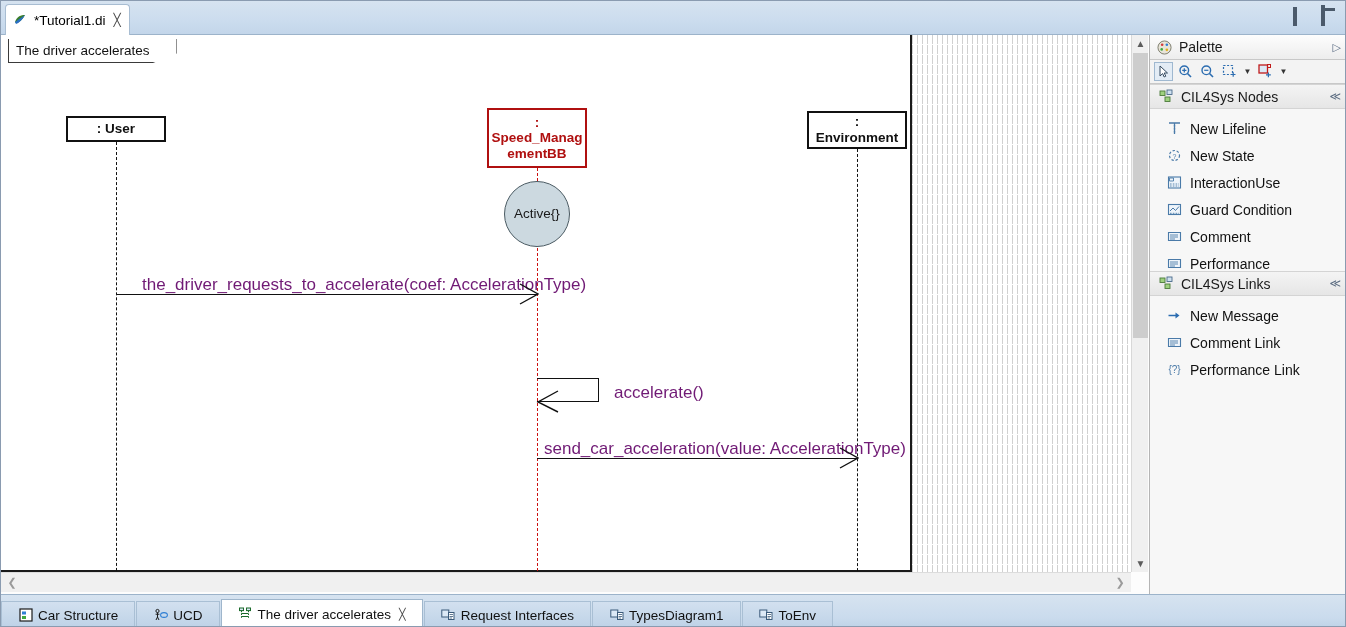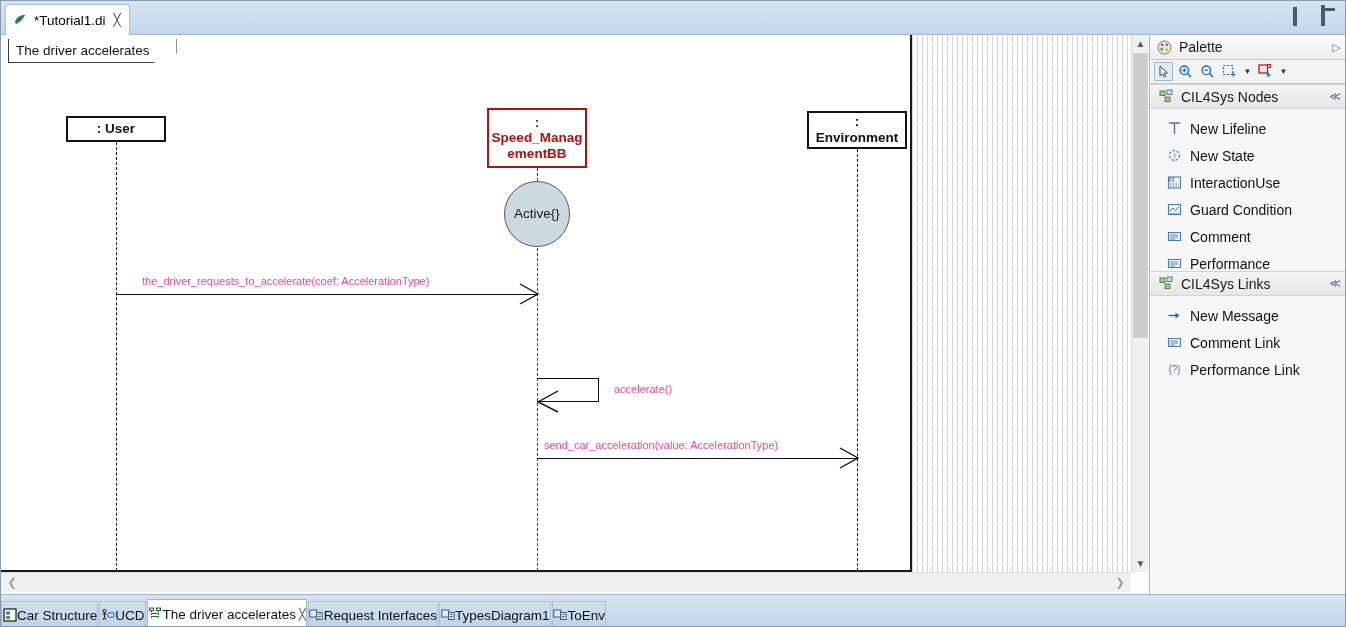--- a/index.html
+++ b/index.html
@@ -126,21 +126,21 @@
     background: #ccd9e0;
     border: 1.6px solid #4b5b63;
     display: flex; 
     align-items: center; justify-content: center;
     font-size: 13.5px; color: #1a1a1a; line-height: 1.12;
   }
 
   
   .msg-label {
     position: absolute;
-    font-size: 11px; color: #ec4899;
+    font-size: 17px; color: #701a75;
     white-space: nowrap;
   }
   .msg-line {
     position: absolute; height: 0;
     border-top: 1.4px solid #111;
   }
   .self-msg-box {
     position: absolute;
     border: 1.4px solid #111;
     border-left: none;
@@ -238,22 +238,22 @@
   .bottom-bar {
     position: absolute; left: 0; top: 593px;
     width: 1346px; height: 34px;
     background: linear-gradient(to bottom, #d6e3f0 0%, #cadbed 70%, #bed3e8 100%);
     border-top: 1px solid #9cb3ca;
     display: flex; align-items: flex-end;
   }
   .btab {
     height: 27px;
     margin-right: 1px;
-    padding: 0 0;
-    display: flex; align-items: center; 
+    padding: 0 16px;
+    display: flex; align-items: center; gap: 5px;
     font-size: 13.5px; color: #111;
     background: linear-gradient(to bottom, #d2e0ef, #bed2e7);
     border: 1px solid #a9bfd4;
     border-bottom: none;
     cursor: pointer;
   }
   .btab.active {
     background: #ffffff;
     border-color: #9fb6cc;
     height: 29px;

